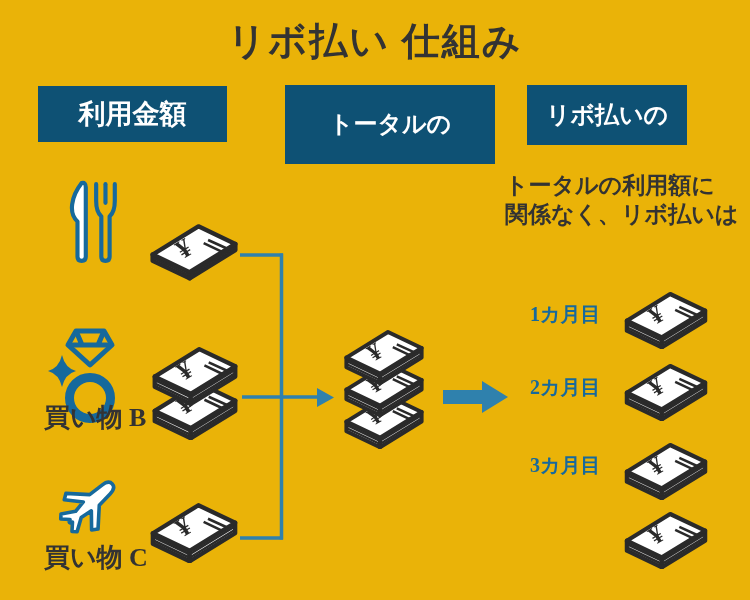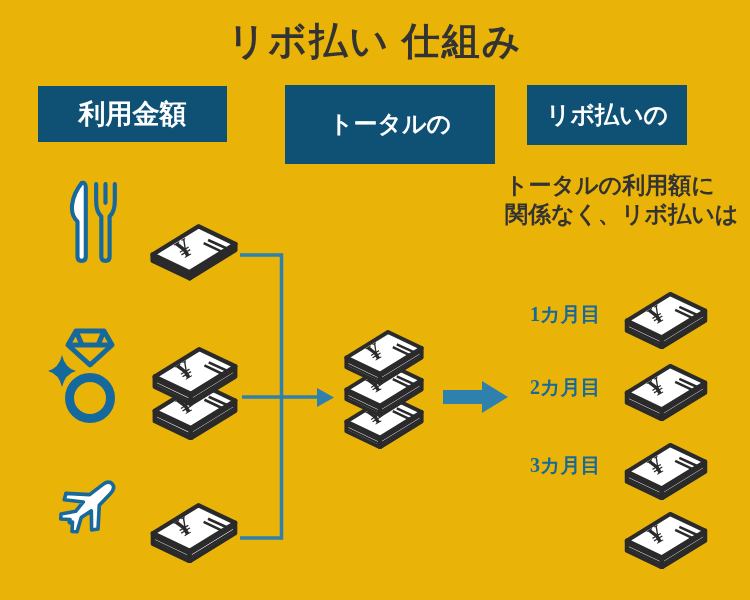--- a/index.html
+++ b/index.html
@@ -104,29 +104,31 @@
     <g stroke="#16699c" stroke-width="5" fill="none" stroke-linejoin="round">
       <path d="M30 4 L58 4 L66 18 L44 38 L22 18 Z"></path>
       <path d="M22 18 L66 18 M30 4 L36 18 M58 4 L52 18"></path>
     </g>
     <circle cx="44" cy="71" r="20.5" fill="none" stroke="#16699c" stroke-width="9"></circle>
   </svg>
   <svg class="money" style="left:152px;top:344px" width="86" height="96" viewBox="0 0 100 112">
     <use href="#bundle" y="40"></use>
       <use href="#bundle"></use>
   </svg>
+  <div class="row-label" style="left:44px;top:400px">買い物 B</div>
 
   <svg class="icon-svg" style="left:54px;top:468px" width="72" height="72" viewBox="0 0 120 120">
     <g transform="rotate(-42 60 60)">
       <path fill="#fff" stroke="#16699c" stroke-width="6" stroke-linejoin="round" d="M110 60 Q110 51 96 50 L70 48 L42 20 L33 26 L54 50 L34 53 L13 40 L7 46 L18 57 Q14 58 14 60 Q14 62 18 63 L7 74 L13 80 L34 67 L54 70 L33 94 L42 100 L70 72 L96 70 Q110 69 110 60 Z"></path>
     </g>
   </svg>
   <svg class="money" style="left:150px;top:500px" width="88" height="63" viewBox="0 0 100 72">
       <use href="#bundle"></use>
     </svg>
+  <div class="row-label" style="left:44px;top:540px">買い物 C</div>
 
   <svg class="money" style="left:344px;top:327px" width="80" height="122" viewBox="0 0 100 152">
     <use href="#bundle" y="80"></use>
       <use href="#bundle" y="40"></use>
       <use href="#bundle"></use>
   </svg>
 
   <div class="note">
     <div>トータルの利用額に</div>
     <div>関係なく、リボ払いは</div>

